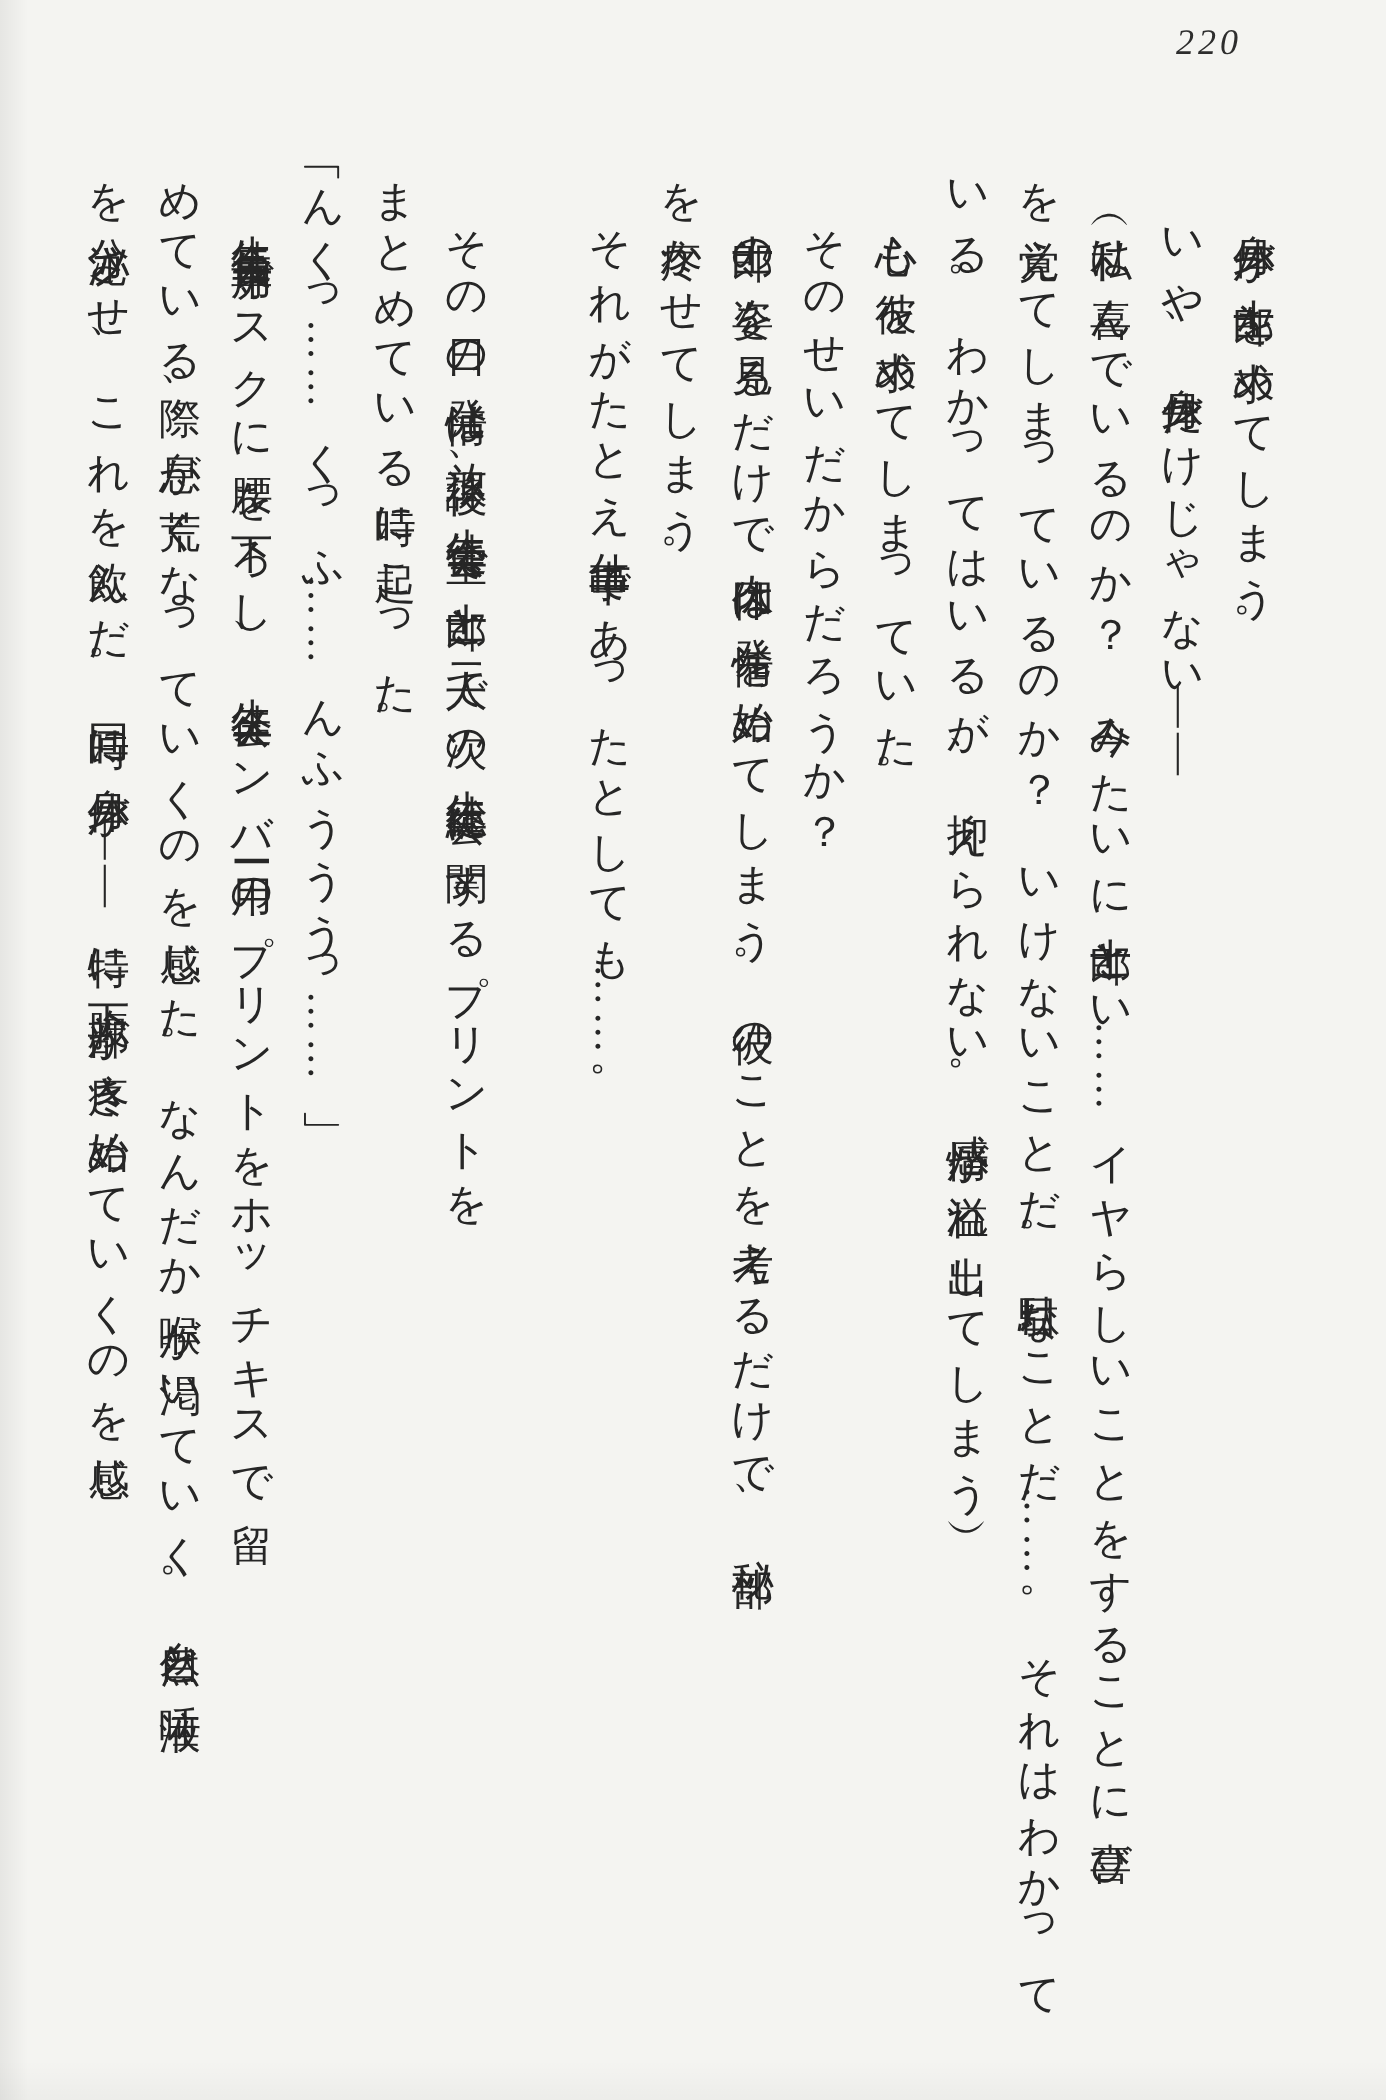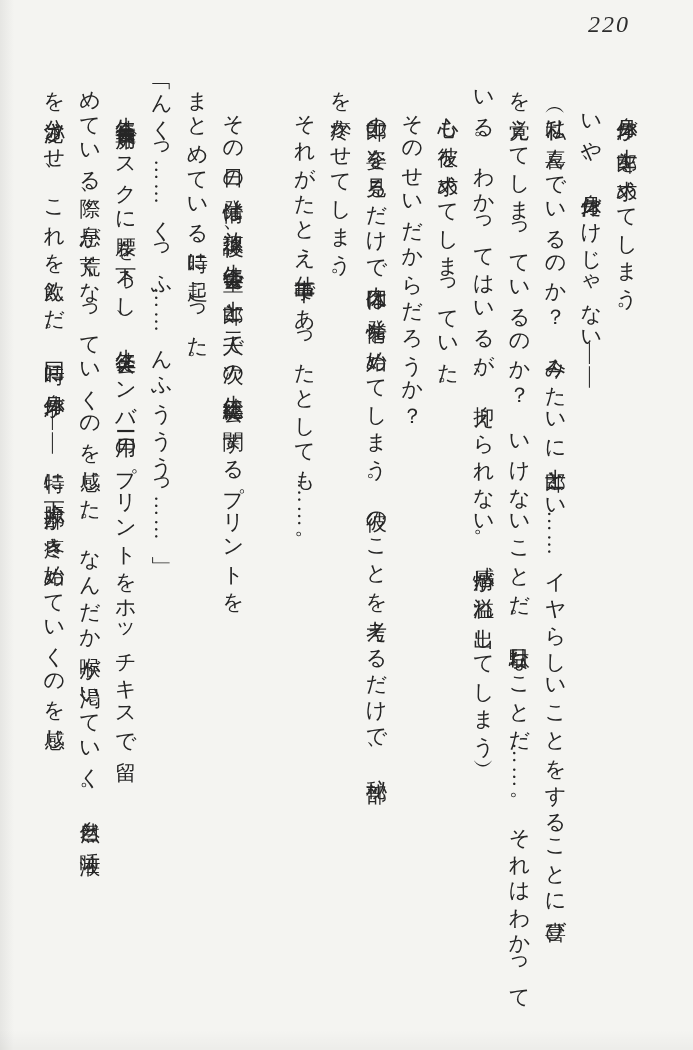--- a/index.html
+++ b/index.html
@@ -15,21 +15,21 @@
   .page {
     position: absolute; inset: 0;
     background:
       linear-gradient(to right, rgba(0,0,0,0.06), rgba(0,0,0,0) 14px),
       linear-gradient(to top, rgba(0,0,0,0.03), rgba(0,0,0,0) 20px),
       #f4f4f1;
   }
   .page-number {
     position: absolute;
     top: 11px; left: 588px;
-    font-size: 24px;
+    font-size: 18px;
     font-style: italic;
     letter-spacing: 2px;
     color: #2d2d2d;
   }
   .text-block {
     position: absolute;
     top: 76px; right: 49px;
     height: 972px;
     writing-mode: vertical-rl;
     -webkit-writing-mode: vertical-rl;

